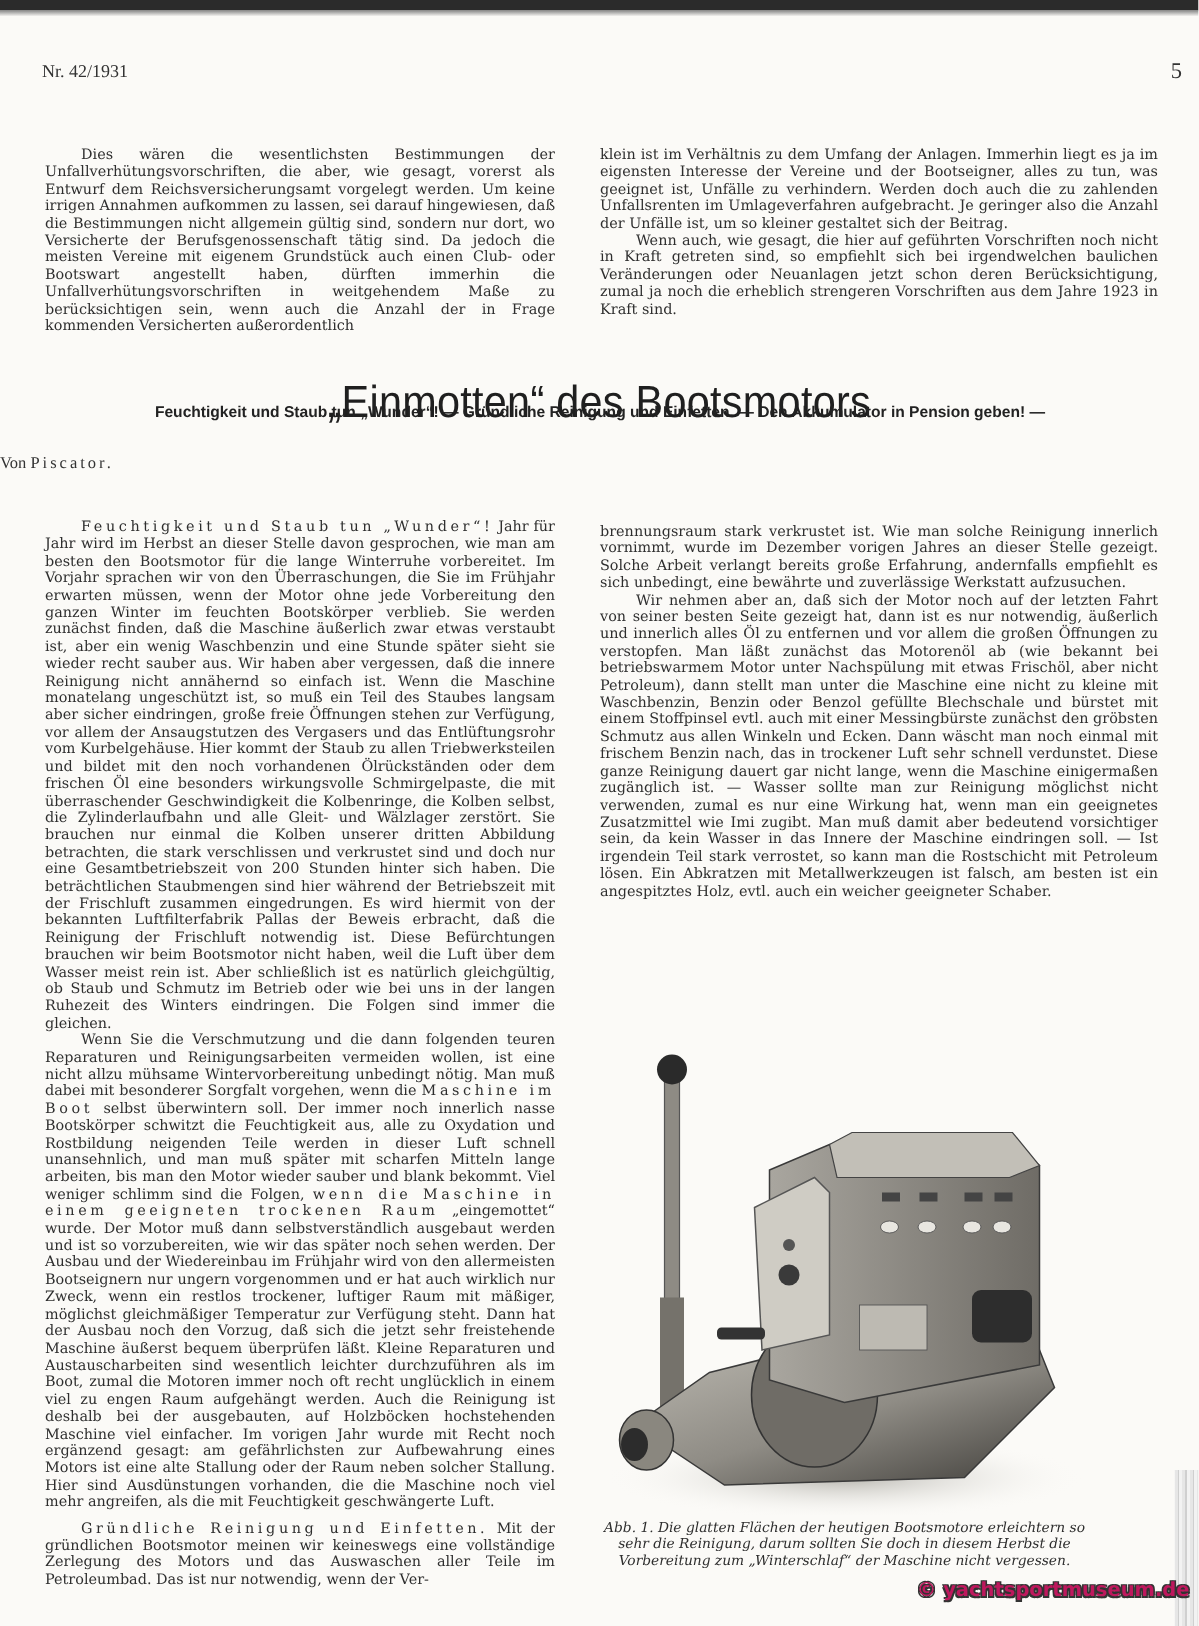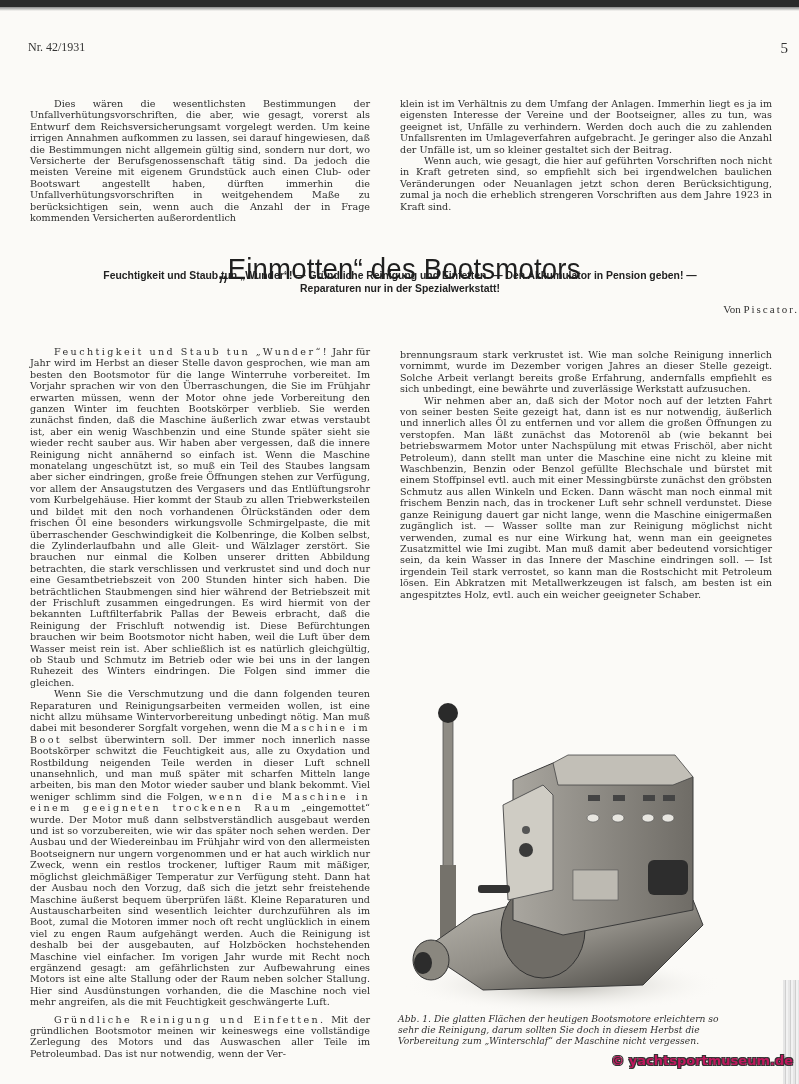--- a/index.html
+++ b/index.html
@@ -25,29 +25,29 @@
   .spaced { letter-spacing: 2.4px; }
 
   .top-left { left: 30px; top: 70px; width: 340px; }
   .top-right { left: 400px; top: 70px; width: 372px; }
 
   .title { position: absolute; top: 232px; left: 0; width: 799px; text-align: center;
     font-family: "Liberation Sans", sans-serif; font-size: 30px; font-weight: normal;
     transform: scaleX(0.92); color: #1f1f1f; letter-spacing: 0.2px; }
   .subtitle { position: absolute; top: 270px; left: 40px; width: 720px; text-align: center;
     font-family: "Liberation Sans", sans-serif; font-size: 10.4px; font-weight: bold; line-height: 12.5px; color: #222; }
-  .author { position: absolute; top: 303px; left: 0; width: 799px; text-align: right;
+  .author { position: absolute; top: 303px; left: 0; width: 799px; text-align: left;
     font-family: "Liberation Serif", serif; font-size: 11px; color: #333; }
   .author .spaced { letter-spacing: 2px; }
 
   .main-left { left: 30px; top: 318px; width: 340px; }
   .main-right { left: 400px; top: 321px; width: 372px; }
 
   .figure { position: absolute; left: 393px; top: 685px; width: 340px; height: 325px; }
-  .caption { position: absolute; left: 398px; top: 1013px; width: 330px; 
+  .caption { position: absolute; left: 398px; top: 1013px; width: 330px; text-align: center;
     font-family: "DejaVu Serif", serif; font-style: italic; font-size: 9.2px; line-height: 11px; color: #2e2e2e; }
   .watermark { position: absolute; right: 6px; top: 1053px; font-family: "DejaVu Sans", sans-serif;
     font-weight: bold; font-size: 13px; color: #be185d;
     text-shadow: -1px -1px 0 #333, 1px -1px 0 #333, -1px 1px 0 #333, 1px 1px 0 #333; }
 </style>
 </head>
 <body>
 
 <div class="topbar"></div>
 <div class="topbar-fade"></div>
@@ -62,21 +62,20 @@
   <p>Dies wären die wesentlichsten Bestimmungen der Unfallverhütungsvorschriften, die aber, wie gesagt, vorerst als Entwurf dem Reichsversicherungsamt vorgelegt werden. Um keine irrigen Annahmen aufkommen zu lassen, sei darauf hingewiesen, daß die Bestimmungen nicht allgemein gültig sind, sondern nur dort, wo Versicherte der Berufsgenossenschaft tätig sind. Da jedoch die meisten Vereine mit eigenem Grundstück auch einen Club- oder Bootswart angestellt haben, dürften immerhin die Unfallverhütungsvorschriften in weitgehendem Maße zu berücksichtigen sein, wenn auch die Anzahl der in Frage kommenden Versicherten außerordentlich</p>
 </div>
 <div class="col top-right">
   <p class="noindent">klein ist im Verhältnis zu dem Umfang der Anlagen. Immerhin liegt es ja im eigensten Interesse der Vereine und der Bootseigner, alles zu tun, was geeignet ist, Unfälle zu verhindern. Werden doch auch die zu zahlenden Unfallsrenten im Umlageverfahren aufgebracht. Je geringer also die Anzahl der Unfälle ist, um so kleiner gestaltet sich der Beitrag.</p>
   <p>Wenn auch, wie gesagt, die hier auf geführten Vorschriften noch nicht in Kraft getreten sind, so empfiehlt sich bei irgendwelchen baulichen Veränderungen oder Neuanlagen jetzt schon deren Berücksichtigung, zumal ja noch die erheblich strengeren Vorschriften aus dem Jahre 1923 in Kraft sind.</p>
 </div>
 
 <h1 class="title">„Einmotten“ des Bootsmotors</h1>
 <div class="subtitle">
   <div>Feuchtigkeit und Staub tun „Wunder“! — Gründliche Reinigung und Einfetten. — Den Akkumulator in Pension geben! —</div>
-  <div>Reparaturen nur in der Spezialwerkstatt!</div>
 </div>
 <div class="author">
   <span>Von</span>
   <span class="spaced">Piscator.</span>
 </div>
 
 <div class="col main-left">
   <p>
     <span class="spaced">Feuchtigkeit und Staub tun „Wunder“!</span>
     <span>Jahr für Jahr wird im Herbst an dieser Stelle davon gesprochen, wie man am besten den Bootsmotor für die lange Winterruhe vorbereitet. Im Vorjahr sprachen wir von den Überraschungen, die Sie im Frühjahr erwarten müssen, wenn der Motor ohne jede Vorbereitung den ganzen Winter im feuchten Bootskörper verblieb. Sie werden zunächst finden, daß die Maschine äußerlich zwar etwas verstaubt ist, aber ein wenig Waschbenzin und eine Stunde später sieht sie wieder recht sauber aus. Wir haben aber vergessen, daß die innere Reinigung nicht annähernd so einfach ist. Wenn die Maschine monatelang ungeschützt ist, so muß ein Teil des Staubes langsam aber sicher eindringen, große freie Öffnungen stehen zur Verfügung, vor allem der Ansaugstutzen des Vergasers und das Entlüftungsrohr vom Kurbelgehäuse. Hier kommt der Staub zu allen Triebwerksteilen und bildet mit den noch vorhandenen Ölrückständen oder dem frischen Öl eine besonders wirkungsvolle Schmirgelpaste, die mit überraschender Geschwindigkeit die Kolbenringe, die Kolben selbst, die Zylinderlaufbahn und alle Gleit- und Wälzlager zerstört. Sie brauchen nur einmal die Kolben unserer dritten Abbildung betrachten, die stark verschlissen und verkrustet sind und doch nur eine Gesamtbetriebszeit von 200 Stunden hinter sich haben. Die beträchtlichen Staubmengen sind hier während der Betriebszeit mit der Frischluft zusammen eingedrungen. Es wird hiermit von der bekannten Luftfilterfabrik Pallas der Beweis erbracht, daß die Reinigung der Frischluft notwendig ist. Diese Befürchtungen brauchen wir beim Bootsmotor nicht haben, weil die Luft über dem Wasser meist rein ist. Aber schließlich ist es natürlich gleichgültig, ob Staub und Schmutz im Betrieb oder wie bei uns in der langen Ruhezeit des Winters eindringen. Die Folgen sind immer die gleichen.</span>

